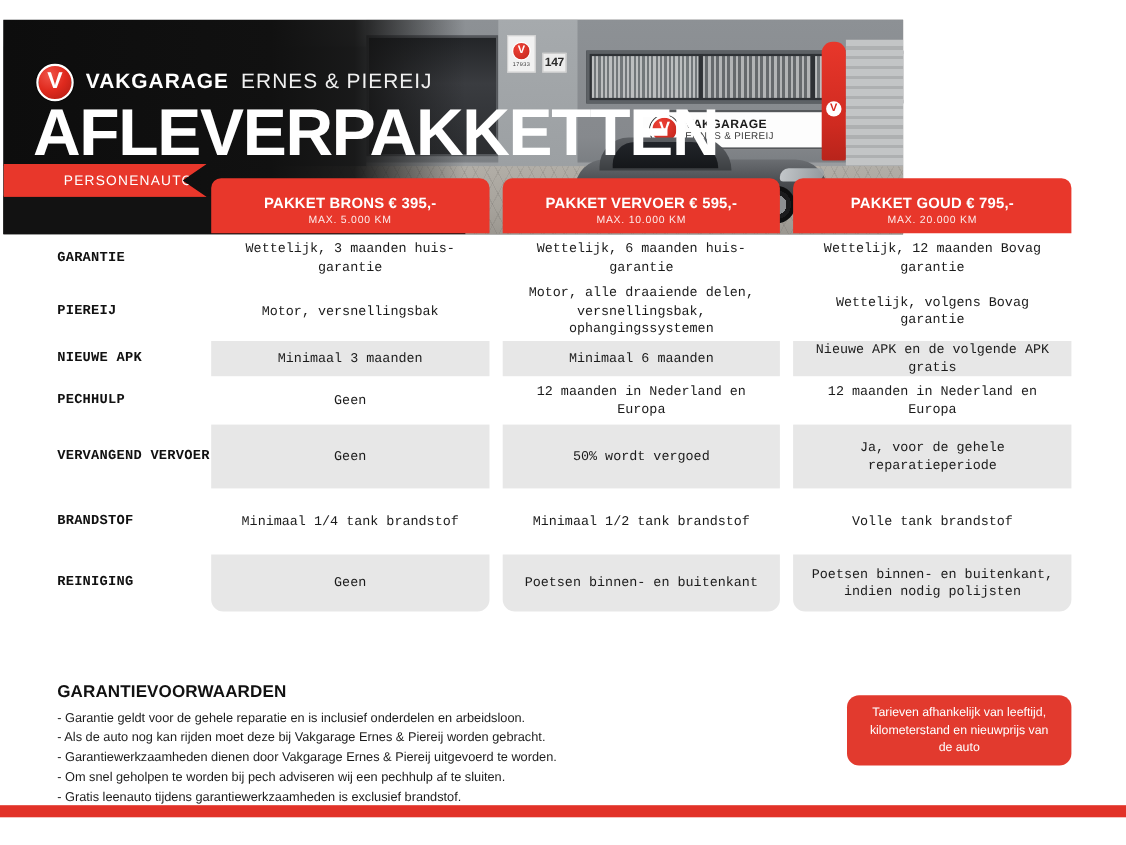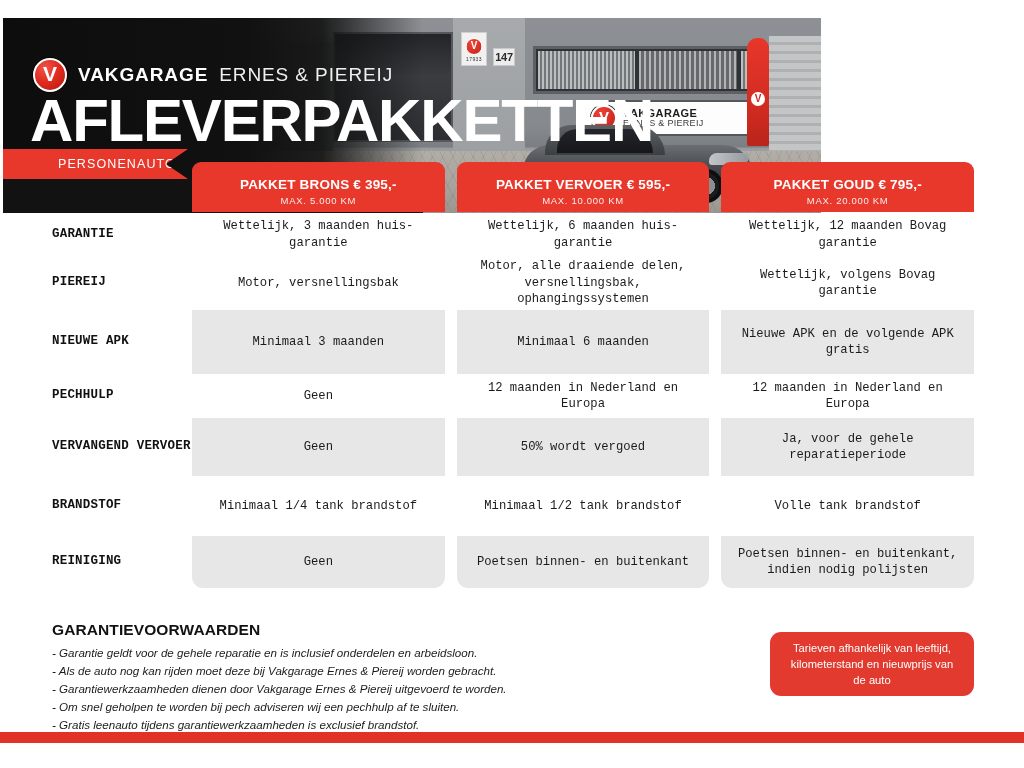--- a/index.html
+++ b/index.html
@@ -274,42 +274,41 @@
     line-height: 1.35;
     padding: 0 10px;
     box-sizing: border-box;
   }
   .trow.shaded .cell { background: #e7e7e7; }
   .trow.shaded.last .cell { border-radius: 0 0 11px 11px; }
 
   .r1 { height: 43px; }
   .r2 { height: 54px; }
   .r3 { height: 54px; }
-  .r4 { height: 64px; justify-content: center; }
+  .r4 { height: 32px; justify-content: center; }
   .r5 { height: 44px; }
   .r6 { height: 58px; }
   .r7 { height: 60px; }
   .r8 { height: 52px; }
 
   
   .footer {
     position: absolute; left: 0; top: 614px; width: 1024px; height: 118px;
   }
   .cond-title {
     position: absolute; left: 52px; top: 7px;
     font-size: 15.5px; font-weight: bold; color: #111; letter-spacing: .1px;
   }
   .cond-list {
     position: absolute; left: 52px; top: 30px;
     margin: 0; padding: 0; list-style: none;
   }
   .cond-list li {
     font-size: 11.6px; color: #1b1b1b; line-height: 1.55;
     white-space: nowrap;
-    font-style: italic;
   }
   .cond-list li::before { content: "- "; }
 
   .note-pill {
     position: absolute; left: 770px; top: 18px;
     width: 204px; height: 64px;
     background: #e23a2e;
     border-radius: 11px;
     display: flex; align-items: center; justify-content: center;
     text-align: center;

